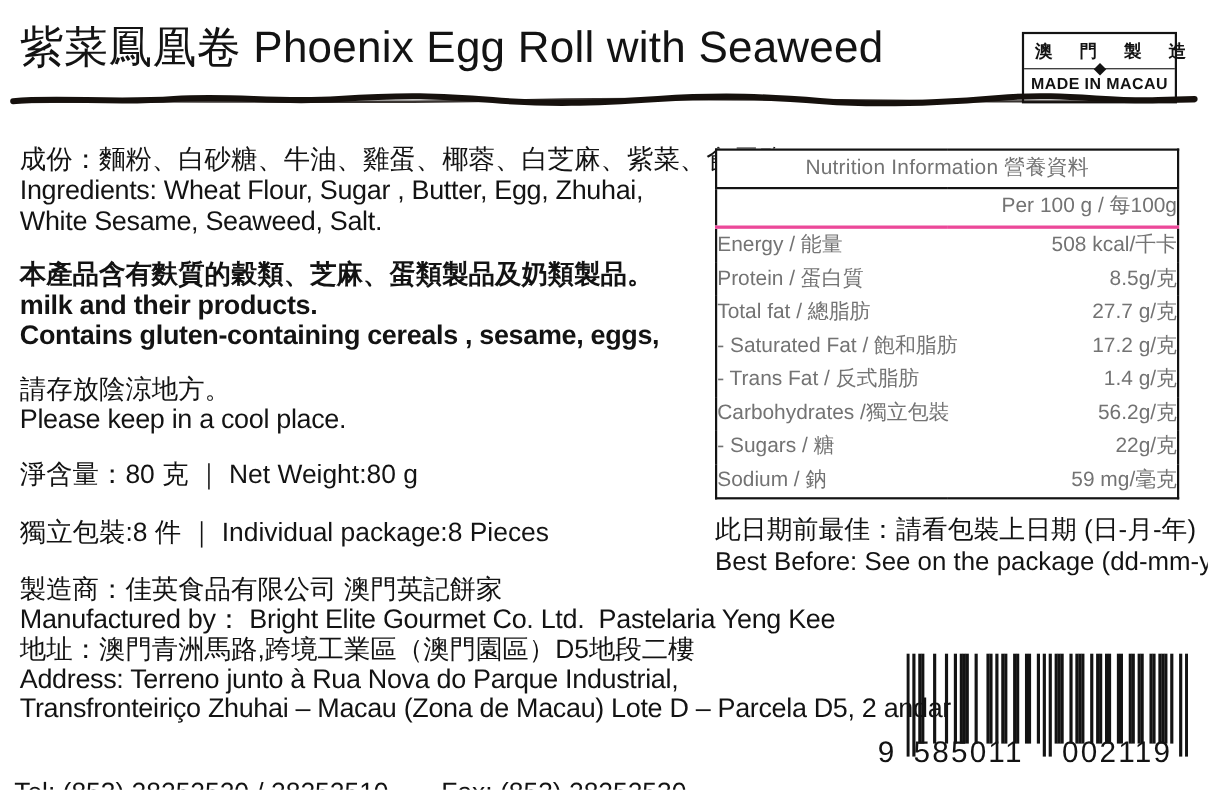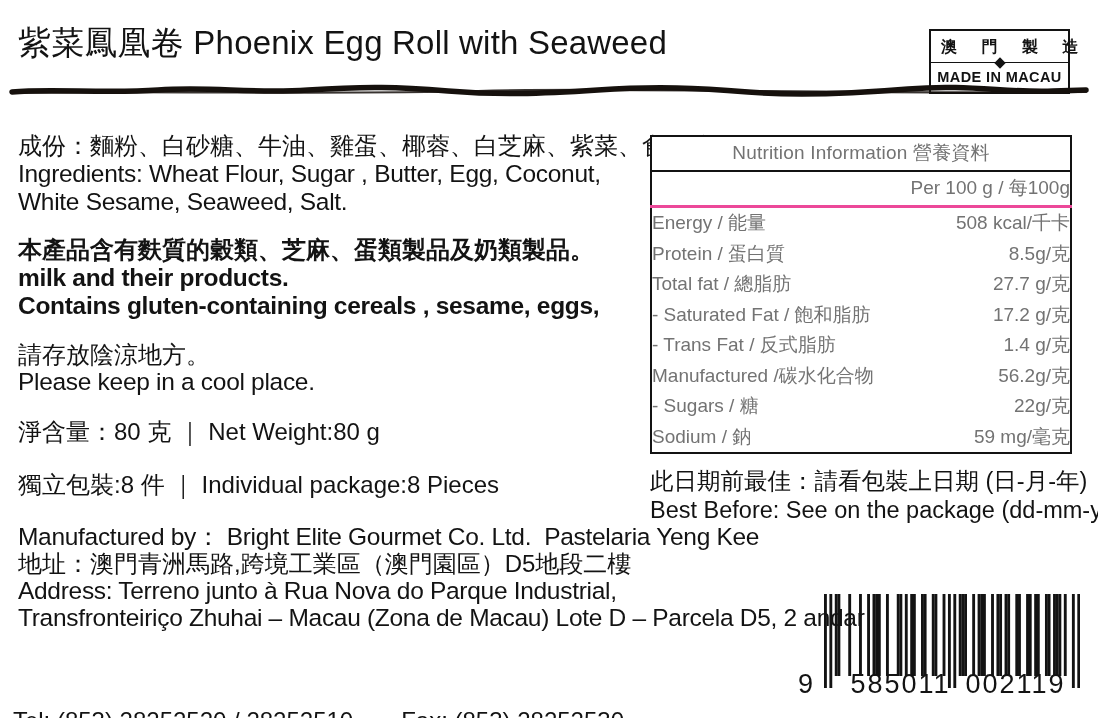--- a/index.html
+++ b/index.html
@@ -6,21 +6,21 @@
   body {
     width:1098px; height:718px; position:relative; overflow:hidden;
     background:#ffffff; color:#131313;
     font-family:"Liberation Sans","DejaVu Sans",sans-serif;
   }
   .abs { position:absolute; }
   .ln { white-space:pre; display:block; }
 
   
   #title {
-    left:18px; top:22px; font-size:33px; line-height:42px;
+    left:18px; top:22px; font-size:40px; line-height:42px;
     letter-spacing:0.2px; white-space:pre;
   }
   #mim-box {
     top:29px; right:28px; width:137px;
     border:2px solid #131313; background:#fff; text-align:center;
   }
   #mim-zh {
     display:block; font-size:16px; font-weight:600;
     letter-spacing:10px; padding:6px 0 4px 10px; white-space:pre;
   }
@@ -72,21 +72,21 @@
 
   
   #best-before { left:650px; top:467px; }
   #best-before .ln { font-size:23.5px; line-height:28.5px; }
 
   
   #barcode { left:798px; top:594px; width:284px; height:114px; }
   #barcode-svg { position:absolute; left:26px; top:0; }
   .bc-digit { position:absolute; top:76px; font-size:27px; line-height:28px; letter-spacing:2px; }
   #bc-first { left:0; letter-spacing:0; }
-  #bc-left  { left:46px;  width:113px; text-align:center; }
+  #bc-left  { left:26px;  width:113px; text-align:center; }
   #bc-right { left:161px; width:113px; text-align:center; }
 </style>
 </head>
 <body>
 
 <div class="abs" id="title">紫菜鳳凰卷 Phoenix Egg Roll with Seaweed</div>
 
 <div class="abs" id="mim-box">
   <span id="mim-zh">澳 門 製 造</span>
   <div id="mim-divider">
@@ -95,21 +95,21 @@
   <span id="mim-en">MADE IN MACAU</span>
 </div>
 
 <svg class="abs" id="rough-divider" width="1082" height="18" viewBox="0 0 1082 18">
   <path d="M4 10 C 45 6, 95 12, 150 8 S 240 12, 300 8 S 390 5, 440 9 S 530 12, 590 8 S 690 6, 740 10 S 840 12, 900 7 S 1000 11, 1045 9 L 1078 8" stroke="#16110d" stroke-width="5.5" fill="none" stroke-linecap="round"></path>
   <path d="M4 11 C 130 8, 310 13, 470 9 S 780 12, 1078 10" stroke="#16110d" stroke-width="2.2" fill="none" stroke-linecap="round" opacity="0.85"></path>
 </svg>
 
 <div class="abs lblock" id="blk-ingredients">
   <span class="ln zh24">成份：麵粉、白砂糖、牛油、雞蛋、椰蓉、白芝麻、紫菜、食用鹽。</span>
-  <span class="ln en24">Ingredients: Wheat Flour, Sugar , Butter, Egg, Coconut,</span>
+  <span class="ln en24">Ingredients: Wheat Flour, Sugar , Butter, Egg, Zhuhai,</span>
   <span class="ln en24">White Sesame, Seaweed, Salt.</span>
 </div>
 
 <div class="abs lblock" id="blk-allergen">
   <span class="ln zh24">本產品含有麩質的穀類、芝麻、蛋類製品及奶類製品。</span>
   <span class="ln en24">milk and their products.</span>
   <span class="ln en24">Contains gluten-containing cereals , sesame, eggs,</span>
 </div>
 
 <div class="abs lblock lh27" id="blk-storage">
@@ -119,20 +119,21 @@
 
 <div class="abs lblock" id="blk-netweight">
   <span class="ln zh24">淨含量：80 克 ｜ Net Weight:80 g</span>
 </div>
 
 <div class="abs lblock" id="blk-package">
   <span class="ln zh24">獨立包裝:8 件 ｜ Individual package:8 Pieces</span>
 </div>
 
 <div class="abs lblock lh27" id="blk-mfr">
+  <span class="ln zh24">製造商：佳英食品有限公司 澳門英記餅家</span>
   <span class="ln en24">Manufactured by： Bright Elite Gourmet Co. Ltd.  Pastelaria Yeng Kee</span>
   <span class="ln zh24">地址：澳門青洲馬路,跨境工業區（澳門園區）D5地段二樓</span>
   <span class="ln en24">Address: Terreno junto à Rua Nova do Parque Industrial,</span>
   <span class="ln en24">Transfronteiriço Zhuhai – Macau (Zona de Macau) Lote D – Parcela D5, 2 andar</span>
 </div>
 
 <div class="abs" id="blk-tel">
   <span id="tel-label">Tel: (853) 28252520 / 28252510</span><span id="fax-label">Fax: (853) 28252530</span>
 </div>
 
@@ -158,21 +159,21 @@
       </tr>
     <tr>
         <td class="nt-label">- Saturated Fat / 飽和脂肪</td>
         <td class="nt-value">17.2 g/克</td>
       </tr>
     <tr>
         <td class="nt-label">- Trans Fat / 反式脂肪</td>
         <td class="nt-value">1.4 g/克</td>
       </tr>
     <tr>
-        <td class="nt-label">Manufactured /碳水化合物</td>
+        <td class="nt-label">Carbohydrates /獨立包裝</td>
         <td class="nt-value">56.2g/克</td>
       </tr>
     <tr>
         <td class="nt-label">- Sugars / 糖</td>
         <td class="nt-value">22g/克</td>
       </tr>
     <tr>
         <td class="nt-label">Sodium / 鈉</td>
         <td class="nt-value">59 mg/毫克</td>
       </tr>

